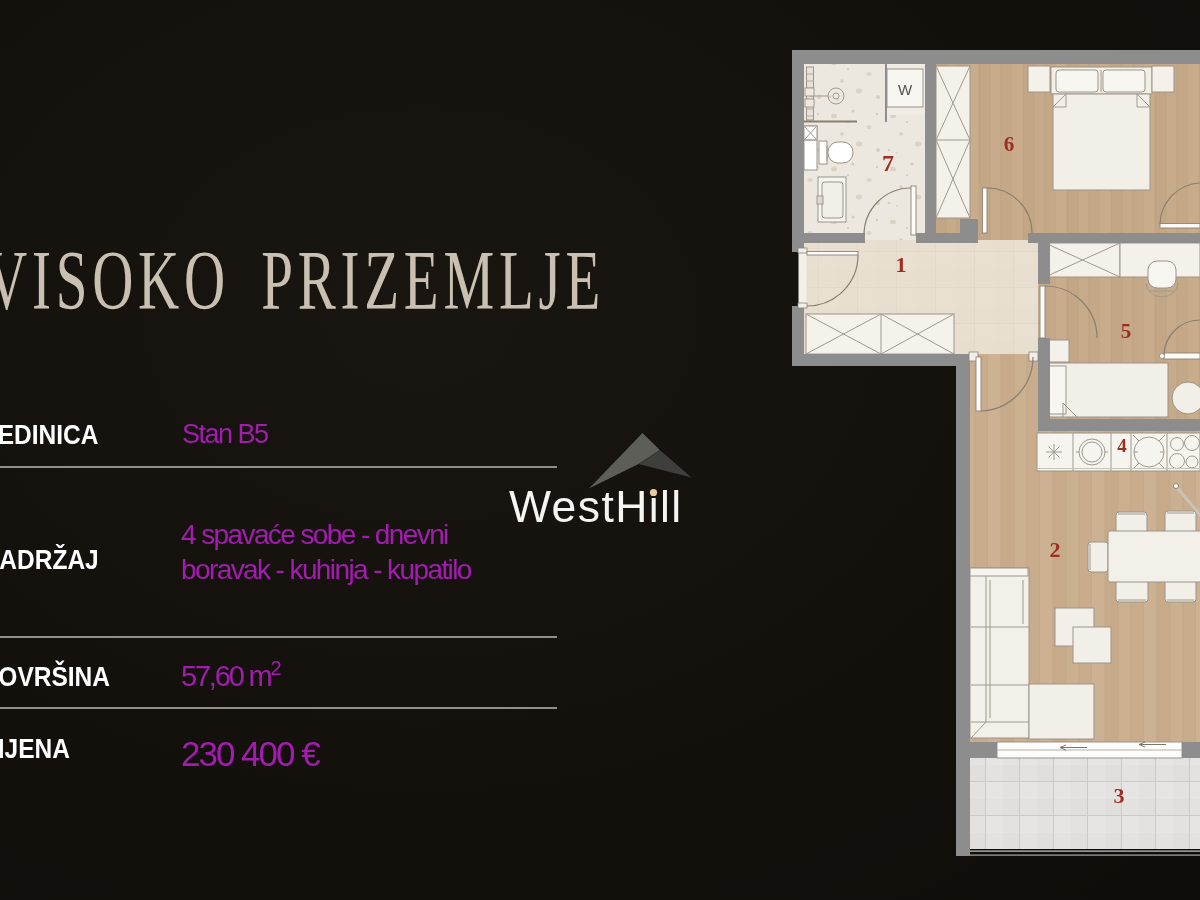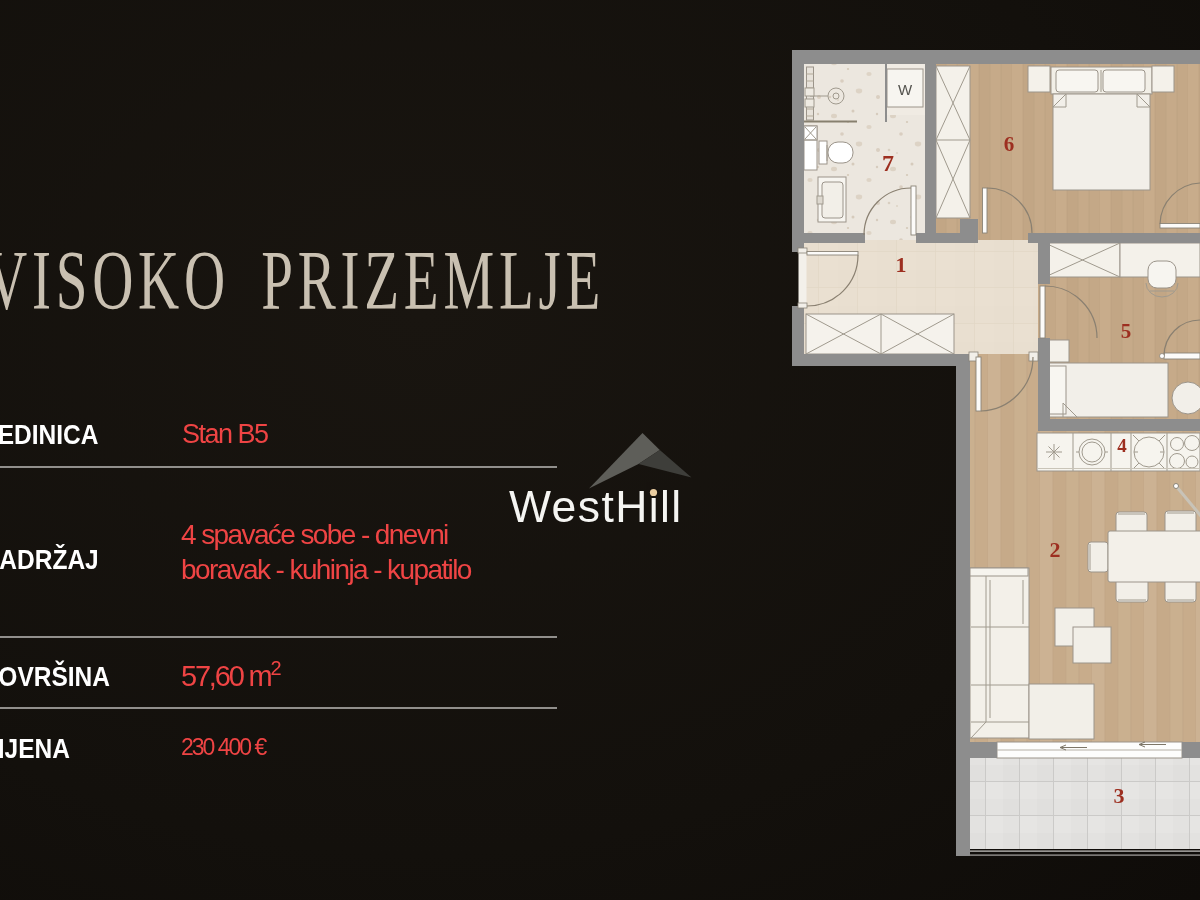--- a/index.html
+++ b/index.html
@@ -2,21 +2,21 @@
 <html><head>
 <meta charset="utf-8">
 <style>
   html,body{margin:0;padding:0;}
   body{width:1200px;height:900px;overflow:hidden;position:relative;-webkit-font-smoothing:antialiased;
        background:radial-gradient(ellipse at 35% 35%, #191510 0%, #13100c 65%, #0f0c09 100%);
        font-family:"Liberation Sans", sans-serif;}
   .abs{position:absolute;transform:translateZ(0);}
   .divider{position:absolute;height:2px;background:#918f8c;width:557px;left:0;}
   .label{position:absolute;color:#ffffff;font-weight:bold;font-size:28.5px;line-height:1;white-space:pre;transform:scaleX(0.86) translateZ(0);transform-origin:left top;}
-  .value{position:absolute;color:#ef4444;font-weight:400;font-size:28px;letter-spacing:-1.6px;line-height:35px;white-space:pre;transform:translateZ(0);}
+  .value{position:absolute;color:#a21caf;font-weight:400;font-size:28px;letter-spacing:-1.6px;line-height:35px;white-space:pre;transform:translateZ(0);}
 </style>
 </head>
 <body>
 
   <div class="abs" style="left:-14px;top:239px;font-family:'Liberation Serif',serif;font-size:84px;line-height:1;color:#c9c0b1;letter-spacing:7px;word-spacing:18px;transform:scaleX(0.679);transform-origin:left top;white-space:pre;">VISOKO PRIZEMLJE</div>
 
   <div class="label" style="left:-16px;top:420px;">JEDINICA</div>
 
   <div class="value" style="left:182px;top:421px;line-height:1;font-size:27px;letter-spacing:-1.5px;">Stan B5</div>
 
@@ -30,21 +30,21 @@
   <div class="divider" style="top:636px;"></div>
 
   <div class="label" style="left:-18px;top:662px;">POVRŠINA</div>
 
   <div class="value" style="left:181px;top:662px;line-height:1;font-size:29px;letter-spacing:-2.2px;">57,60 m<span style="font-size:20px;position:relative;top:-11px;letter-spacing:0;">2</span></div>
 
   <div class="divider" style="top:707px;"></div>
 
   <div class="label" style="left:-20px;top:734px;">CIJENA</div>
 
-  <div class="value" style="left:181px;top:736px;line-height:1;font-size:23px;letter-spacing:-2px;">230 400 €</div>
+  <div class="value" style="left:181px;top:736px;line-height:1;font-size:35px;letter-spacing:-2px;">230 400 €</div>
 
   <svg class="abs" style="left:575px;top:425px;" width="130" height="70" viewBox="0 0 130 70">
 
     <polygon points="67.5,8 84.8,25 63.5,39 14,63.5" fill="#5e5e59"></polygon>
 
     <polygon points="84.8,25 116.5,52.5 63.5,39" fill="#3e3e3a"></polygon>
   </svg>
 
   <svg class="abs" style="left:505px;top:478px;" width="200" height="55" viewBox="0 0 200 55">
     <text x="4" y="44" font-family="Liberation Sans" font-size="44.5" letter-spacing="1.4" fill="#f5f5f2">WestHill</text>

